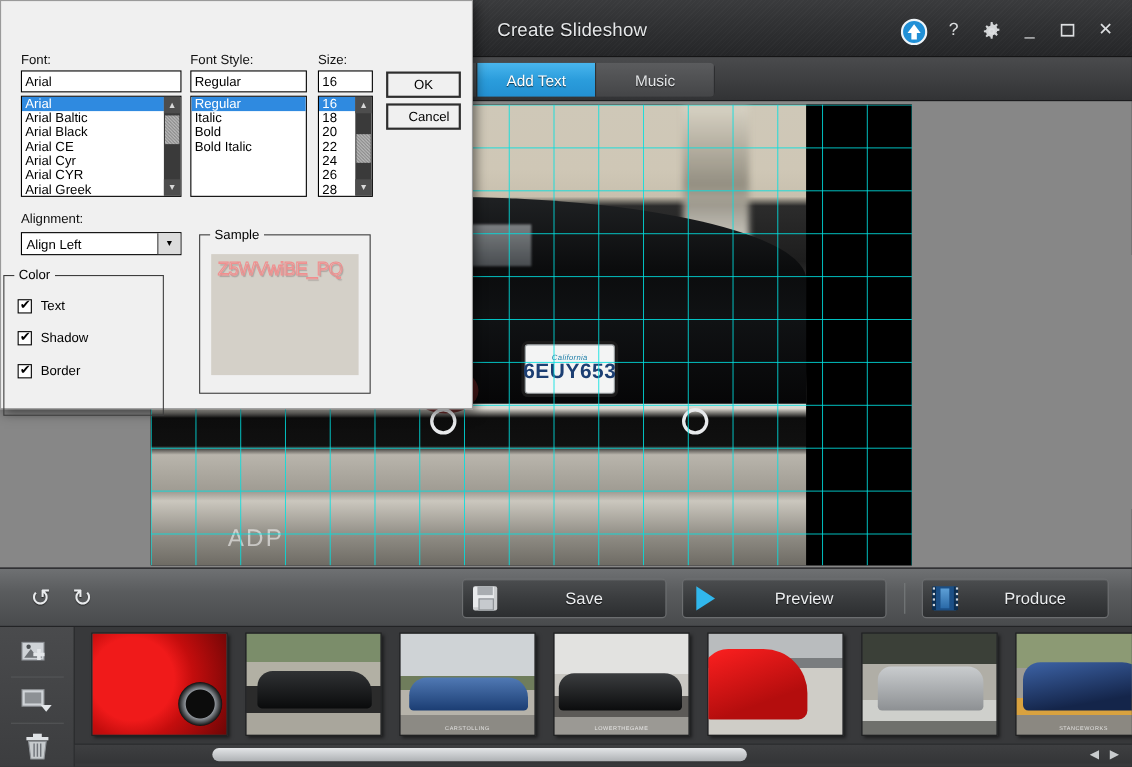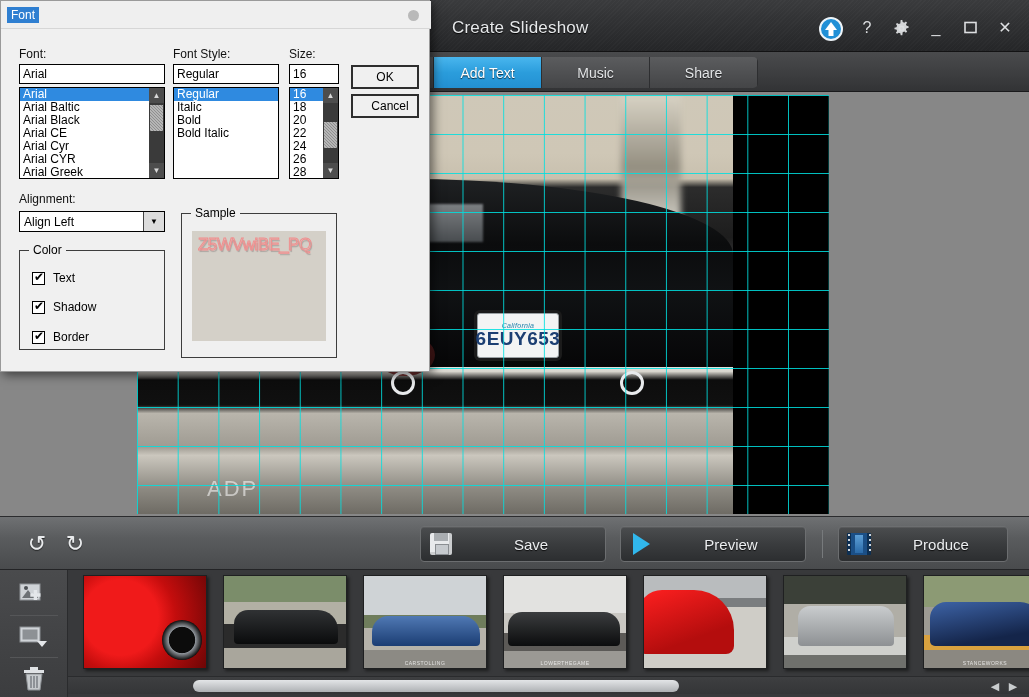--- a/index.html
+++ b/index.html
@@ -341,21 +341,21 @@
     position:absolute; left:18px; top:210px; width:146px; height:21px;
     background:#fff; border:1px solid #000; display:flex; align-items:stretch;
     cursor:pointer;
     justify-content:space-between;
   }
   #align-select .val{ flex:1; font-size:12px; padding:3px 4px; }
   #align-select .arrowbox{ width:21px; background:#dcdcdc; border-left:1px solid #444;
     display:flex; align-items:center; justify-content:center; font-size:8px; }
 
   .groupbox{ position:absolute; border:1px solid #3d3d3d; }
-  #color-group{ left:18px; top:249px; width:146px; height:100px; }
+  #color-group{ left:2px; top:249px; width:146px; height:128px; }
   #sample-group{ left:180px; top:212px; width:156px; height:145px; }
   .group-title{ position:absolute; top:-8px; left:9px; background:#f0f0f0; padding:0 4px; font-size:12px; }
 
   .chk-row{ position:absolute; left:12px; display:flex; align-items:center; gap:8px; cursor:pointer; }
   #chk-text{ top:20px;align-items:flex-end; } #chk-shadow{ top:49px; } #chk-border{ top:79px; }
   .chkbox{ width:13px; height:13px; border:1px solid #000; background:#fff;
     position:relative; }
   .chkbox.on::after{ content:"✔"; position:absolute; left:1px; top:-3px; font-size:12px; color:#000; }
   .chk-label{ font-size:12px; }
 
@@ -398,21 +398,20 @@
         </svg>
     </div>
     <div class="tb-btn" id="tb-close">✕</div>
   </div>
 
   <div id="tabbar">
     <div id="tabs-wrap">
       <div class="tab partial">n</div>
       <div class="tab active">Add Text</div>
       <div class="tab">Music</div>
-      <div class="tab">Share</div>
     </div>
   </div>
 
   <div id="canvas-area">
     <div id="stage">
       <div id="photo">
         <div class="blur-col"></div>
         <div class="body"></div>
         <div class="window-strip"></div>
         <div class="tail-light"></div>
@@ -515,24 +514,20 @@
     <div id="strip-scroll">
       <div id="strip-thumb"></div>
       <div class="scroll-arrow" id="scroll-left-arrow">◀</div>
       <div class="scroll-arrow" id="scroll-right-arrow">▶</div>
     </div>
   </div>
 </div>
 
 <div id="font-dialog">
 
-  <div id="dlg-titlebar">
-    <div id="dlg-title">Font</div>
-    <div id="dlg-close-dot"></div>
-  </div>
 
   <div class="dlg-label" id="lbl-font">Font:</div>
   <div class="dlg-label" id="lbl-style">Font Style:</div>
   <div class="dlg-label" id="lbl-size">Size:</div>
 
   <div class="txtbox" id="font-input">Arial</div>
   <div class="txtbox" id="style-input">Regular</div>
   <div class="txtbox" id="size-input">16</div>
 
   <div class="listbox" id="font-list">

